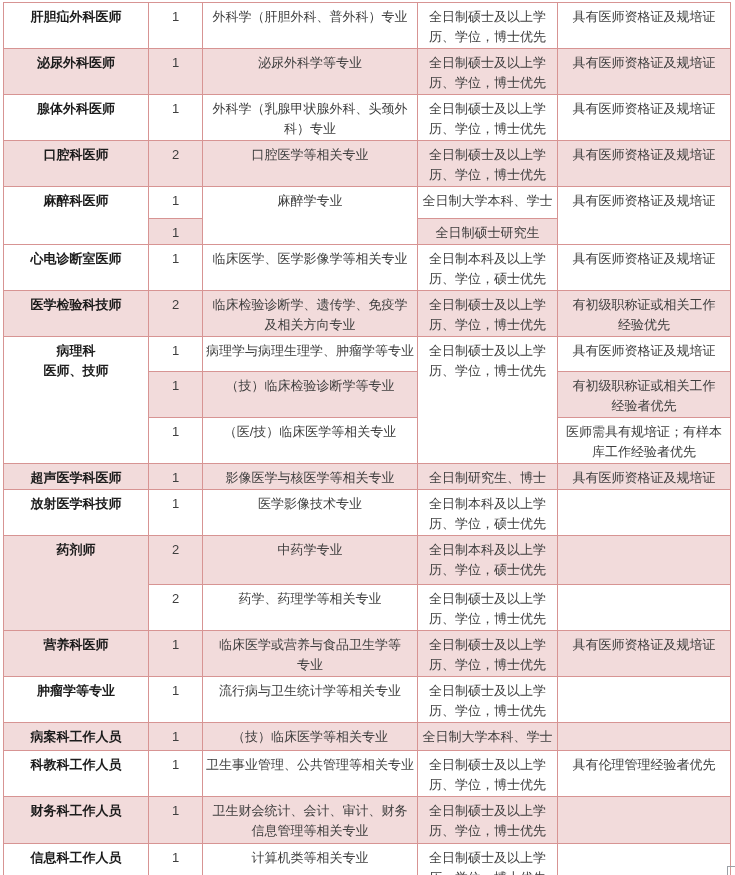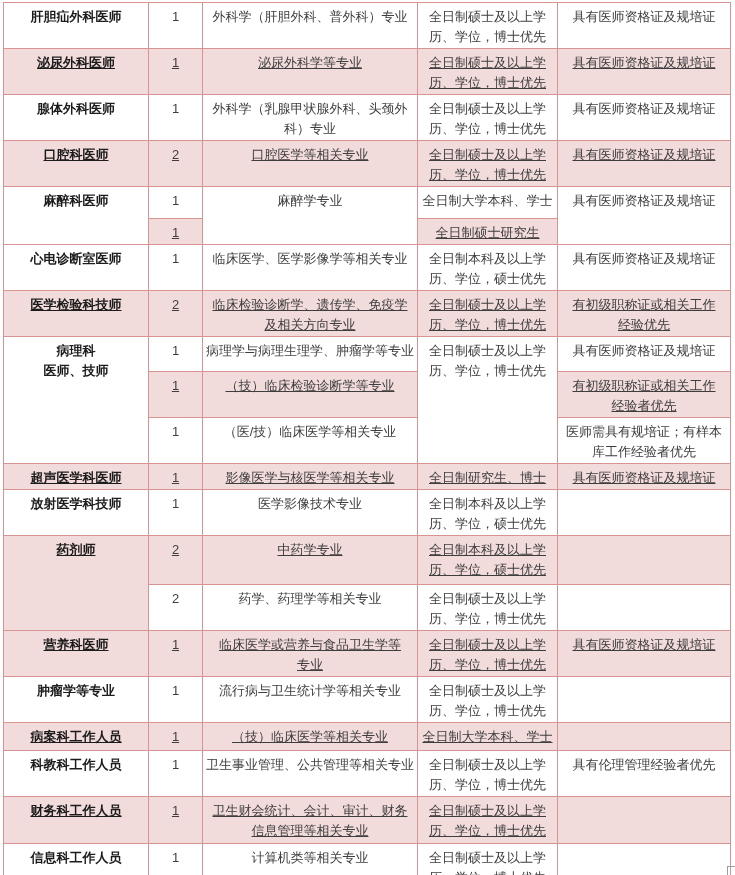--- a/index.html
+++ b/index.html
@@ -25,21 +25,21 @@
     border:1px solid var(--border);
     text-align:center;
     vertical-align:top;
     padding:4px 2px 1px 2px;
     font-size:13px;
     line-height:20px;
     color:var(--text);
     white-space:pre-line;
     overflow:hidden;
   }
-  td.pink{background:var(--pink);text-decoration:underline;}
+  td.pink{background:var(--pink);}
   td.white{background:var(--white);}
   td.pos{font-weight:bold;color:var(--postext);}
   .corner-mark{
     position:absolute;right:0;bottom:0;width:7px;height:8px;
     border-left:1px solid #9aa0a6;border-top:1px solid #9aa0a6;
   }
 </style>
 </head>
 <body>
 

